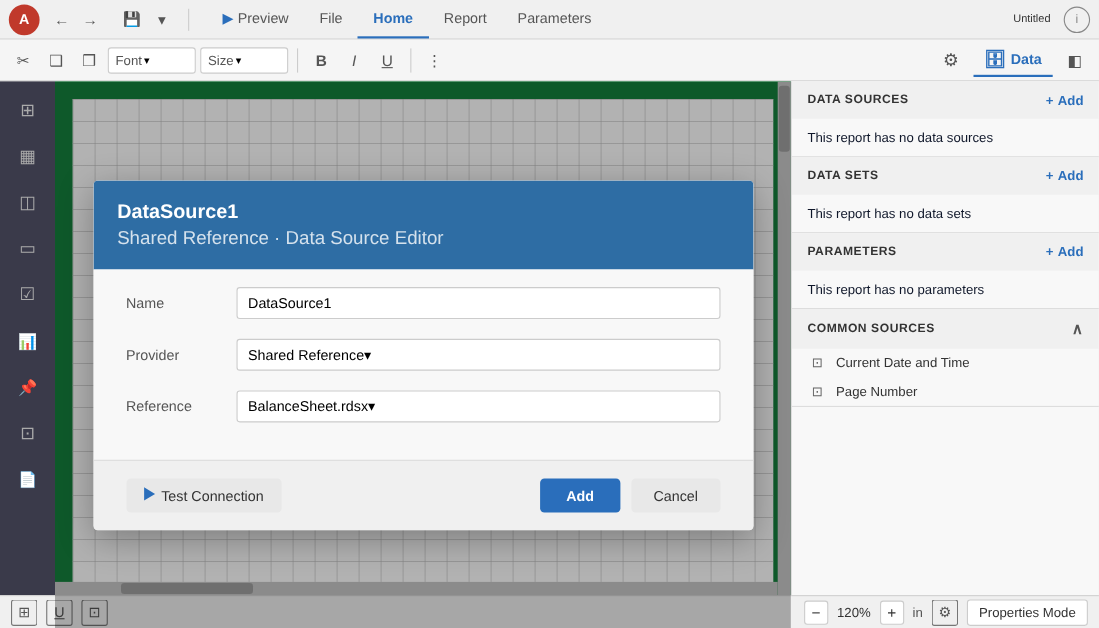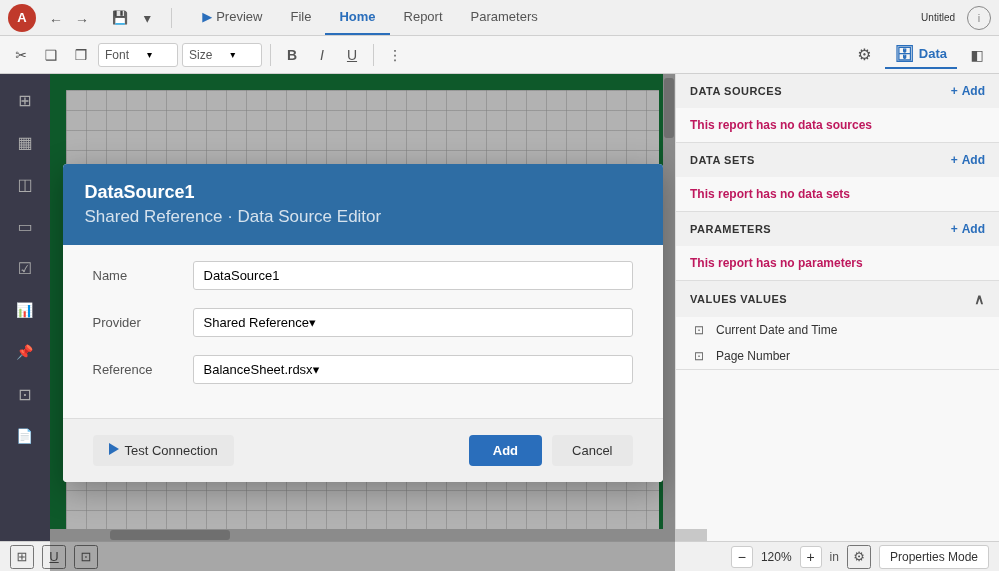--- a/index.html
+++ b/index.html
@@ -23,47 +23,47 @@
     .menu-title { margin-left: auto; color: #333; font-size: 10px; }
     .menu-info-btn { width: 24px; height: 24px; border-radius: 50%; border: 1.5px solid #888; display: flex; align-items: center; justify-content: center; color: #888; font-size: 11px; cursor: pointer; margin-left: 8px; }
 
     
     .toolbar {
       display: flex; align-items: center; height: 38px;
       background: #f5f5f5; border-bottom: 1px solid #d0d0d0;
       padding: 0 8px; gap: 4px;
     }
     .toolbar-btn { width: 26px; height: 26px; border: none; background: transparent; cursor: pointer; display: flex; align-items: center; justify-content: center; color: #555; font-size: 14px; border-radius: 3px; }
-    .toolbar-dropdown { display: flex; align-items: center; gap: 18px; border: 1px solid #ccc; border-radius: 3px; padding: 2px 6px; background: white; cursor: pointer; min-width: 80px; height: 24px; }
+    .toolbar-dropdown { display: flex; align-items: center; gap: 2px; border: 1px solid #ccc; border-radius: 3px; padding: 2px 6px; background: white; cursor: pointer; min-width: 80px; height: 24px; }
     .toolbar-sep { width: 1px; height: 22px; background: #ccc; margin: 0 4px; }
     .toolbar-right { margin-left: auto; display: flex; align-items: center; gap: 6px; }
     .toolbar-gear-btn { width: 28px; height: 28px; border: none; background: transparent; cursor: pointer; display: flex; align-items: center; justify-content: center; color: #555; font-size: 16px; border-radius: 3px; }
     .data-btn { display: flex; align-items: center; gap: 4px; padding: 4px 10px; border: none; background: transparent; cursor: pointer; color: #2a6ebb; font-weight: 600; border-bottom: 2px solid #2a6ebb; font-size: 13px; }
     .panel-toggle-btn { width: 28px; height: 28px; border: none; background: transparent; cursor: pointer; display: flex; align-items: center; justify-content: center; color: #555; font-size: 14px; border-radius: 3px; }
 
     
     .main-layout { display: flex; height: calc(571px - 74px); }
 
     
     .left-sidebar { width: 50px; background: #3a3a4a; display: flex; flex-direction: column; align-items: center; padding: 8px 0; gap: 6px; }
     .sidebar-icon { width: 36px; height: 36px; display: flex; align-items: center; justify-content: center; color: #aaa; border-radius: 4px; cursor: pointer; font-size: 16px; }
 
     
     .canvas-area { flex: 1; background: #15803d; position: relative; overflow: hidden; }
     .canvas-scroll-v { position: absolute; right: 0; top: 0; width: 12px; height: 100%; background: #c8c8c8; }
     .canvas-scroll-v-thumb { width: 10px; height: 60px; background: #a0a0a0; border-radius: 3px; margin: 1px; margin-top: 4px; }
     .grid-pattern { background-image: linear-gradient(rgba(180,180,180,0.5) 1px, transparent 1px), linear-gradient(90deg, rgba(180,180,180,0.5) 1px, transparent 1px); background-size: 20px 20px; width: 100%; height: 100%; }
 
     
-    .right-panel { width: 324px; background: #f8f8f8; border-left: 1px solid #ddd; display: flex; flex-direction: column; overflow-y: auto; }
+    .right-panel { width: 280px; background: #f8f8f8; border-left: 1px solid #ddd; display: flex; flex-direction: column; overflow-y: auto; }
     .panel-section { border-bottom: 1px solid #ddd; }
     .panel-section-header { display: flex; align-items: center; padding: 10px 14px; font-weight: 700; font-size: 11px; color: #333; letter-spacing: 0.5px; background: #f0f0f0; }
     .panel-section-header .add-btn { margin-left: auto; display: flex; align-items: center; gap: 4px; color: #2a6ebb; cursor: pointer; font-size: 12px; font-weight: 600; background: none; border: none; }
     .panel-section-header .collapse-btn { margin-left: auto; color: #555; cursor: pointer; font-size: 14px; }
-    .panel-section-body { padding: 10px 14px; color: #be185d; font-size: 12px; font-weight: bold; }
+    .panel-section-body { padding: 10px 14px; color: #0f172a; font-size: 12px; }
     .panel-common-item { display: flex; align-items: center; gap: 8px; padding: 6px 14px; cursor: pointer; color: #333; font-size: 12px; }
     .panel-common-icon { width: 18px; height: 14px; display: flex; align-items: center; justify-content: center; color: #666; font-size: 12px; }
 
     
     .bottom-bar { position: absolute; bottom: 0; left: 0; right: 0; height: 30px; background: #f0f0f0; border-top: 1px solid #d0d0d0; display: flex; align-items: center; padding: 0 10px; gap: 8px; }
     .bottom-bar-right { margin-left: auto; display: flex; align-items: center; gap: 8px; }
     .bottom-scroll-h { position: absolute; bottom: 30px; left: 50px; right: 292px; height: 12px; background: #c8c8c8; }
     .bottom-scroll-h-thumb { height: 10px; width: 120px; background: #a0a0a0; border-radius: 3px; margin: 1px; margin-left: 60px; }
 
     
@@ -267,21 +267,21 @@
           <span>+</span> Add
         </button>
       </div>
       <div class="panel-section-body">
         <span>This report has no parameters</span>
       </div>
     </div>
 
     <div class="panel-section">
       <div class="panel-section-header">
-        <span>VALUES VALUES</span>
+        <span>COMMON SOURCES</span>
         <span class="collapse-btn">∧</span>
       </div>
       <div class="panel-common-item">
         <span class="panel-common-icon">⊡</span>
         <span>Current Date and Time</span>
       </div>
       <div class="panel-common-item">
         <span class="panel-common-icon">⊡</span>
         <span>Page Number</span>
       </div>

